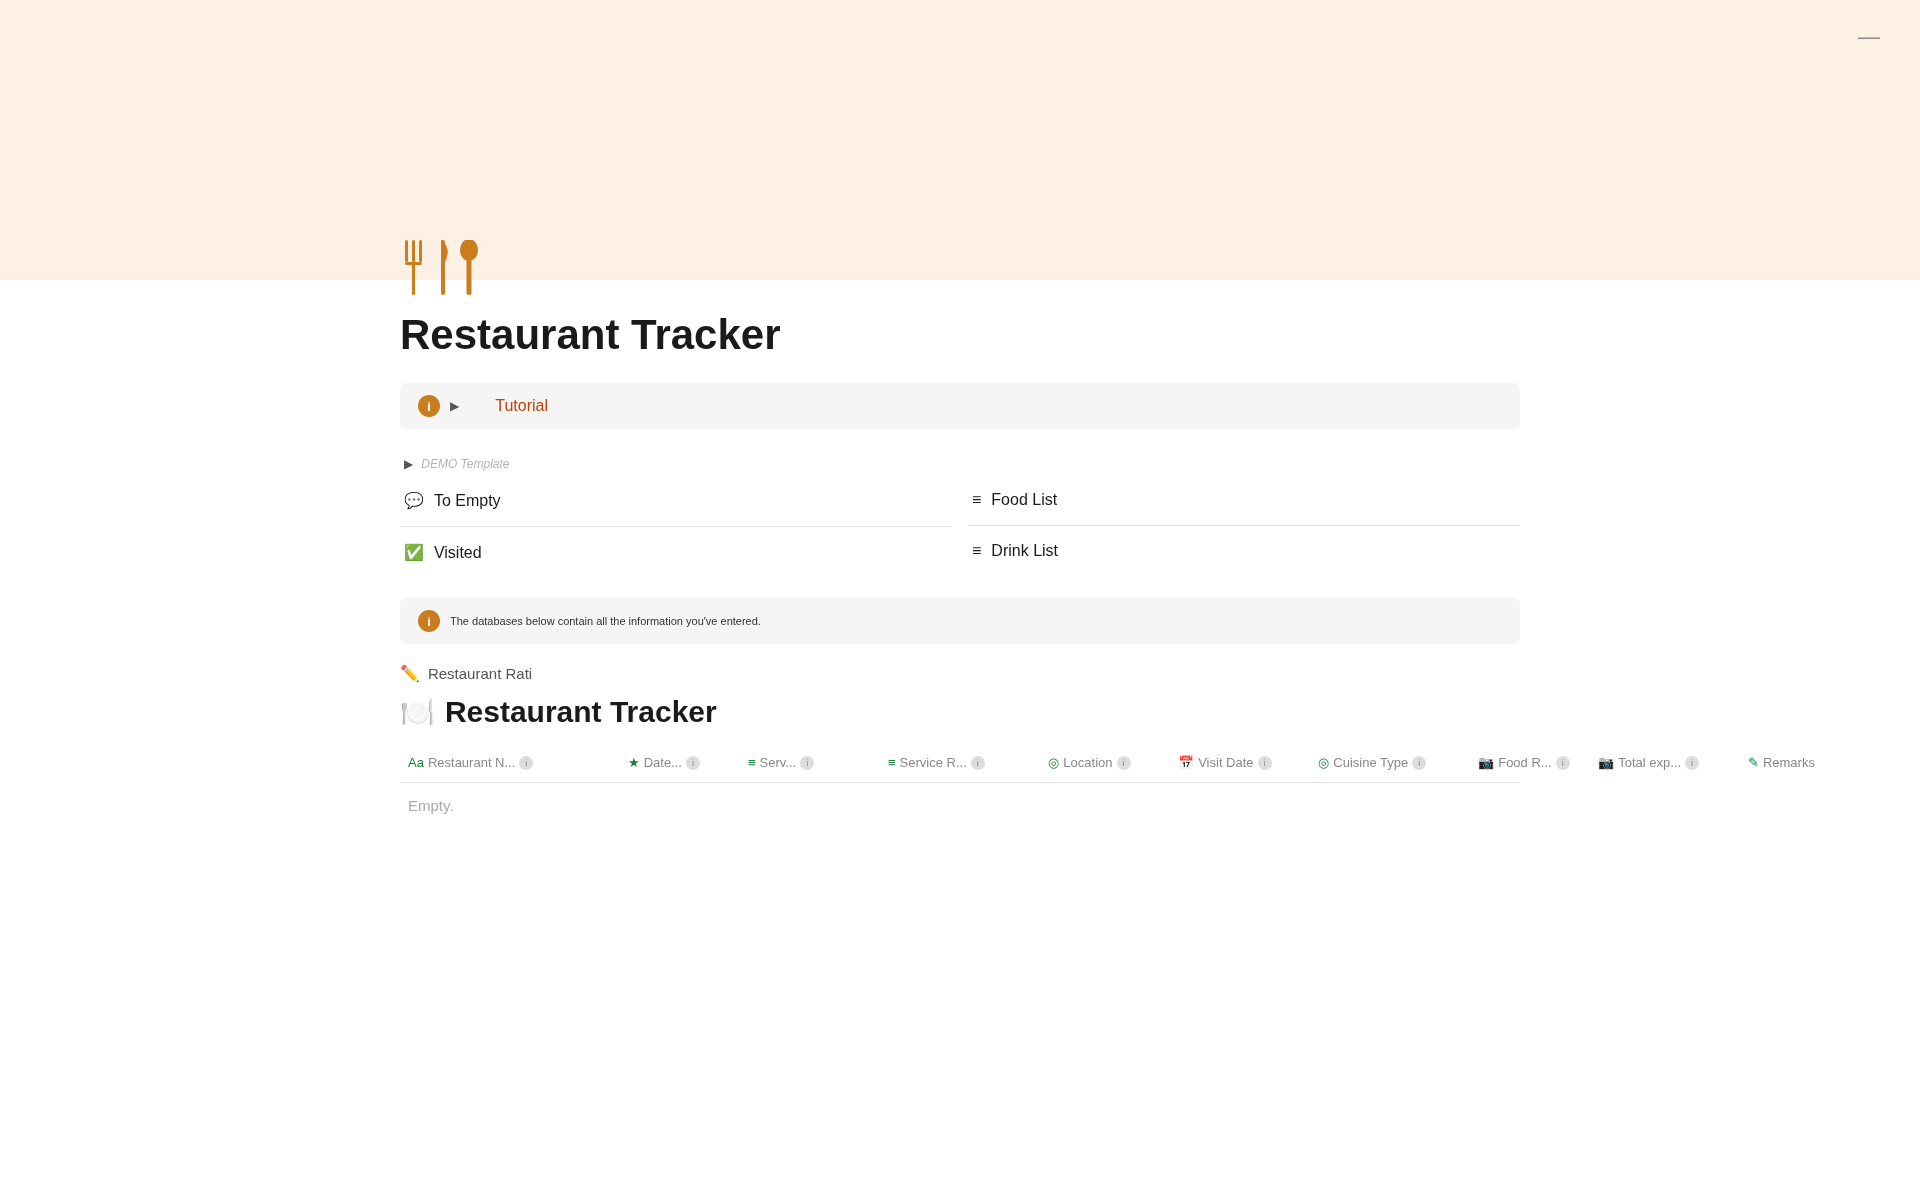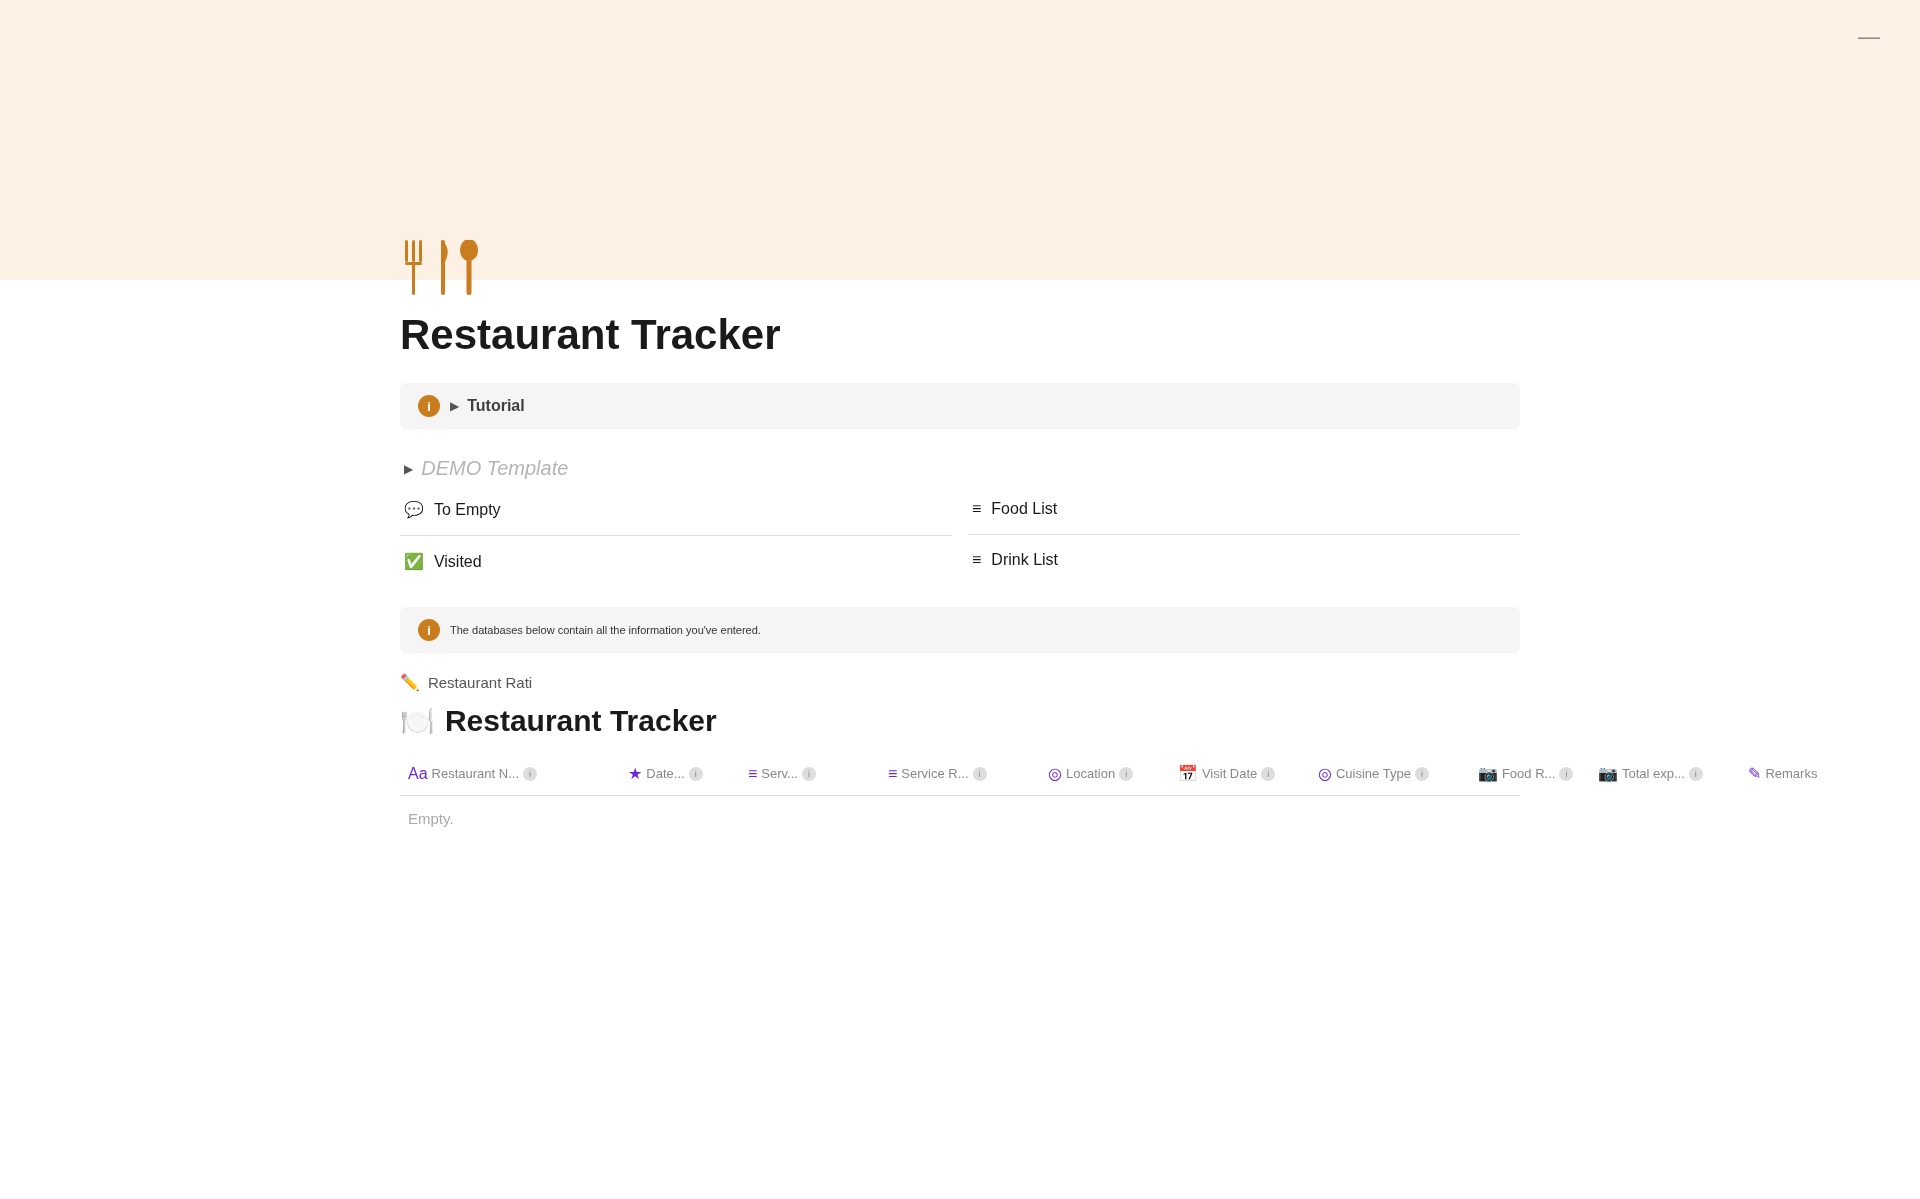--- a/index.html
+++ b/index.html
@@ -76,21 +76,21 @@
     }
 
     .toggle-arrow {
       color: #555;
       font-size: 12px;
     }
 
     .demo-template-text {
       color: #b5b5b5;
       font-style: italic;
-      font-size: 20px;
+      font-size: 12px;
     }
 
     .section-item {
       display: flex;
       align-items: center;
       gap: 10px;
       padding: 8px 4px;
       font-size: 16px;
       cursor: pointer;
       color: #1a1a1a;
@@ -174,22 +174,22 @@
     .th-service-style { width: 140px; }
     .th-service-reservation { width: 160px; }
     .th-location { width: 130px; }
     .th-visit-date { width: 140px; }
     .th-cuisine { width: 160px; }
     .th-price { width: 120px; }
     .th-total-exp { width: 150px; }
     .th-remarks { width: 120px; }
 
     .th-icon {
-      font-size: 16px;
-      color: #6d28d9;
+      font-size: 13px;
+      color: #15803d;
     }
 
     .info-badge {
       width: 14px;
       height: 14px;
       background: #ddd;
       border-radius: 50%;
       display: inline-flex;
       align-items: center;
       justify-content: center;
@@ -253,21 +253,21 @@
       </svg>
     </div>
   </div>
 
   <h1 class="page-title">Restaurant Tracker</h1>
 
   <div class="info-box">
     <div class="info-icon">i</div>
     <div class="toggle-row" style="padding:0; background:none;">
       <span class="toggle-arrow">▶</span>
-      <span style="font-weight:700; color:#404040; font-size:16px;">Tutorial</span>
+      <span style="font-weight:400; color:#c2410c; font-size:16px;margin-left:28px;">Tutorial</span>
     </div>
   </div>
 
   <div class="toggle-row">
     <span class="toggle-arrow">▶</span>
     <span class="demo-template-text">DEMO Template</span>
   </div>
 
   <div class="two-col-grid">
     <div class="left-col">

